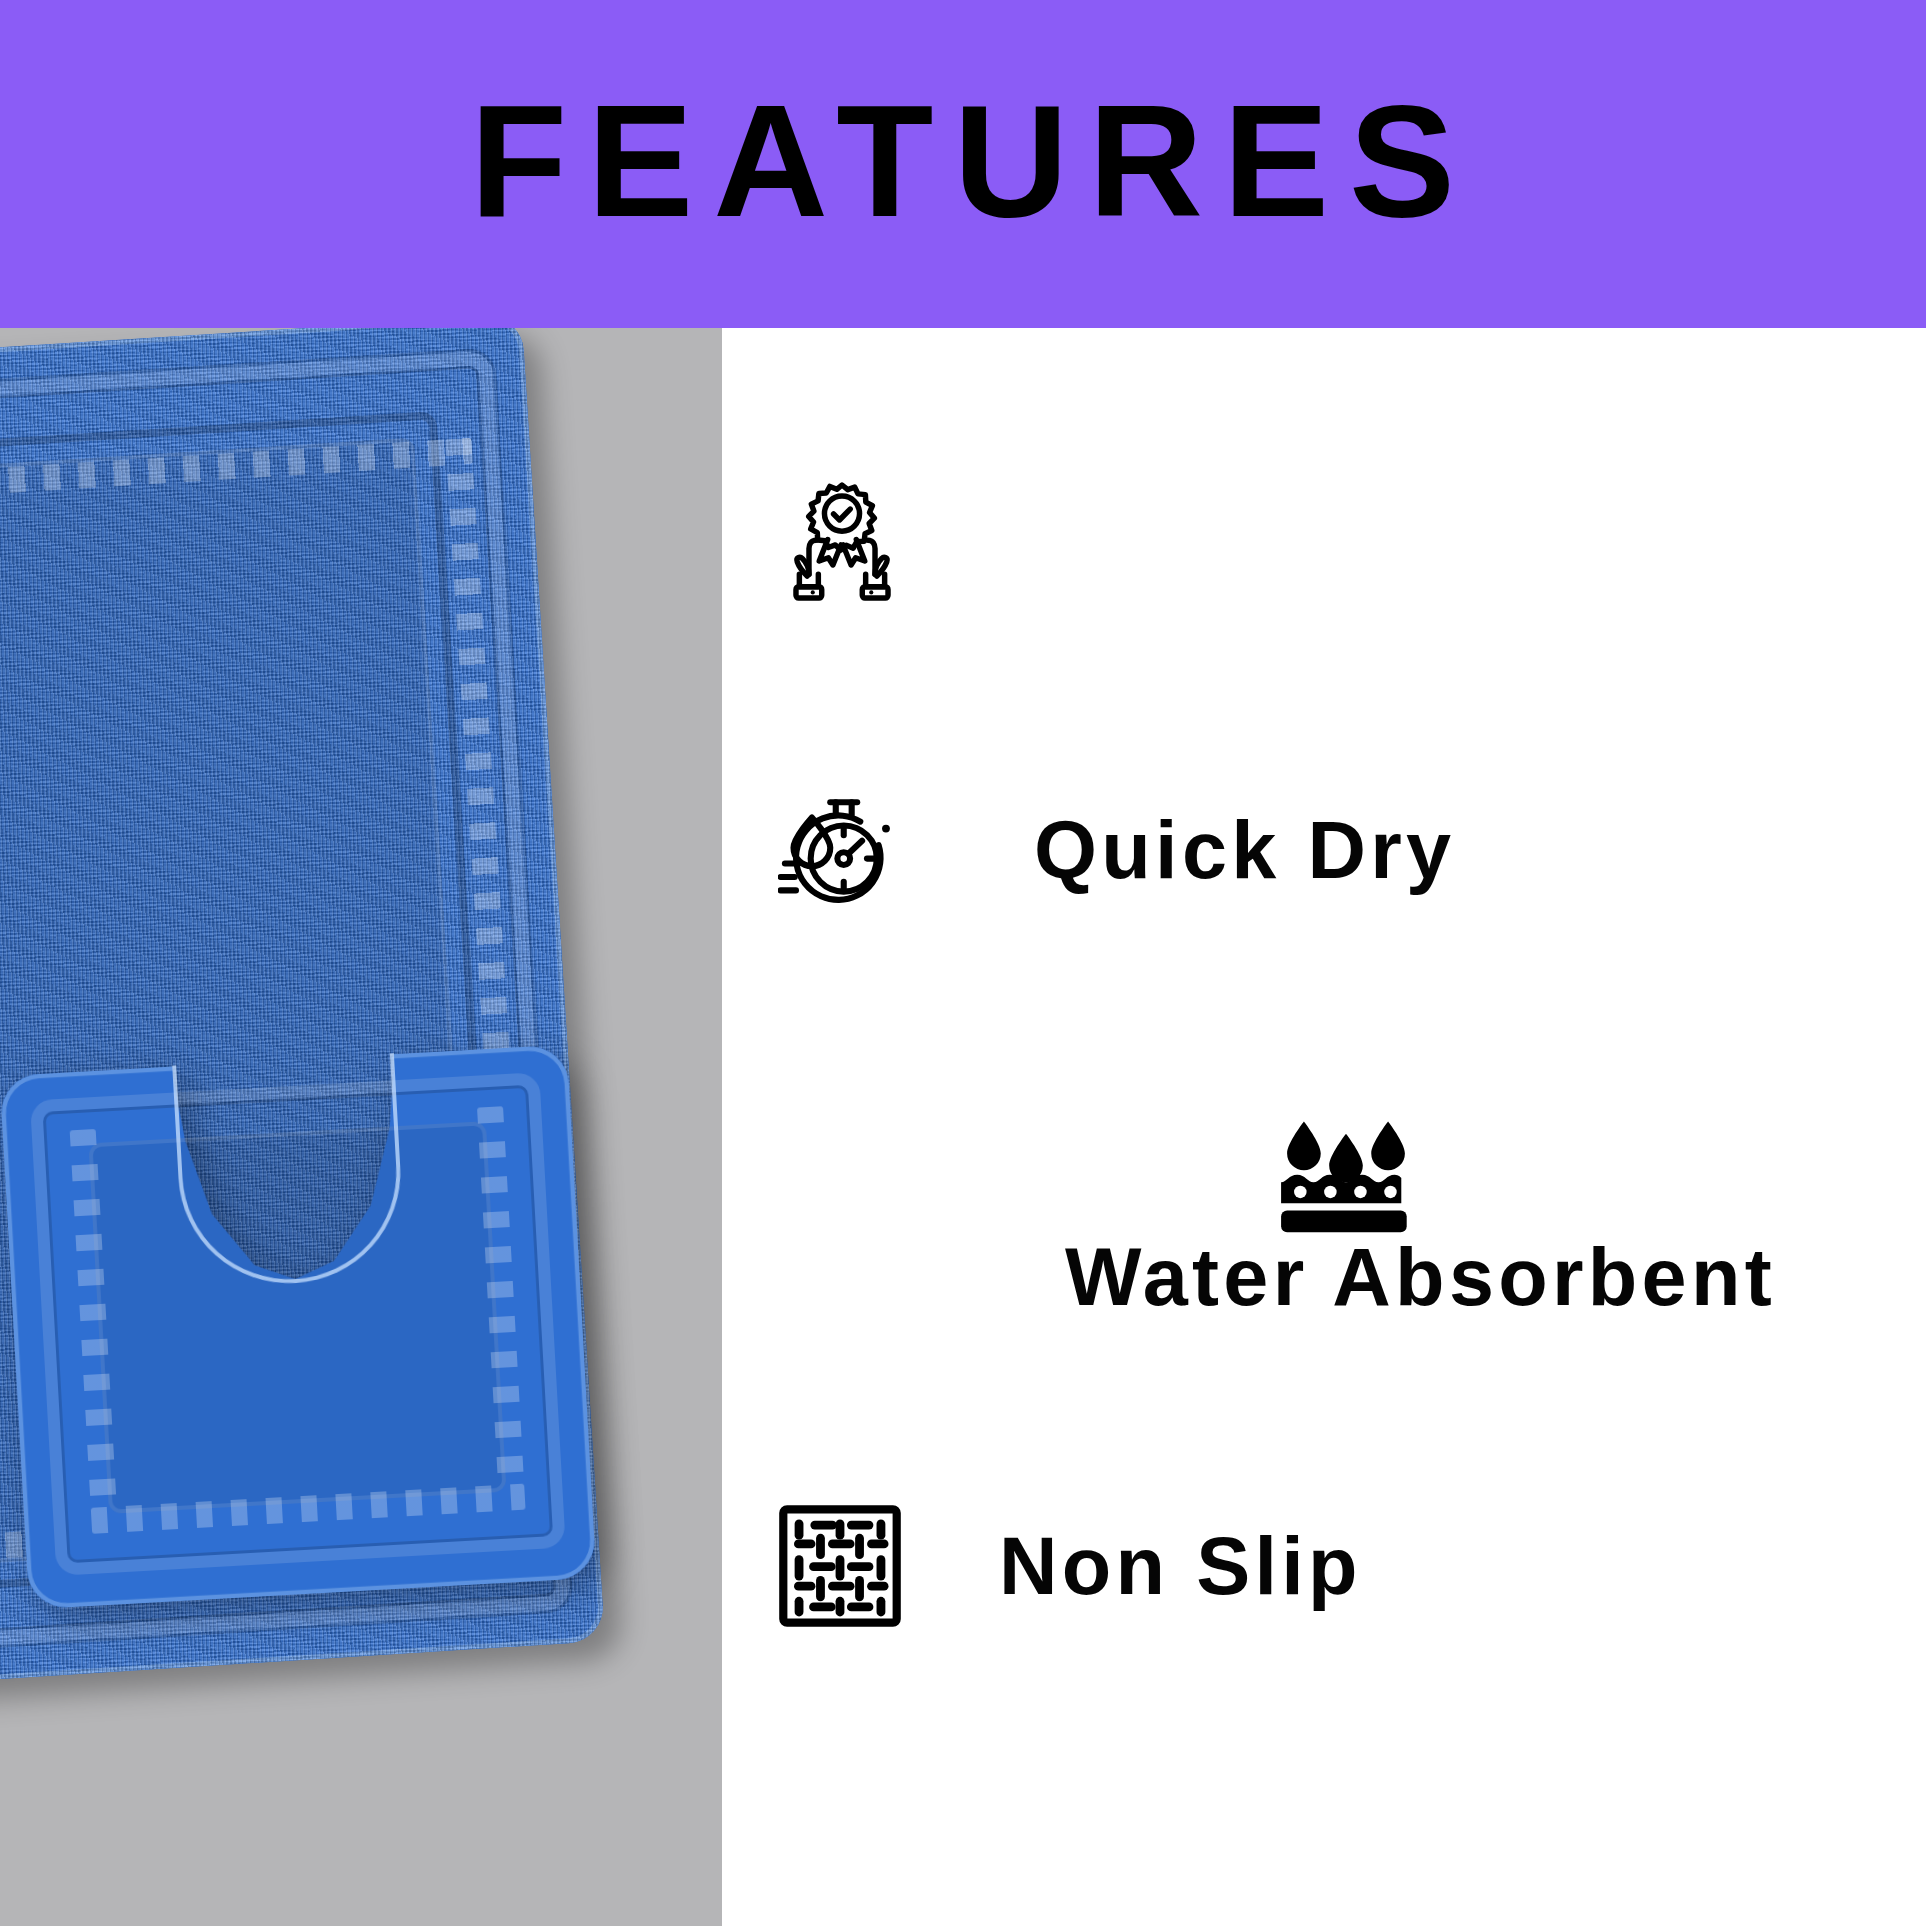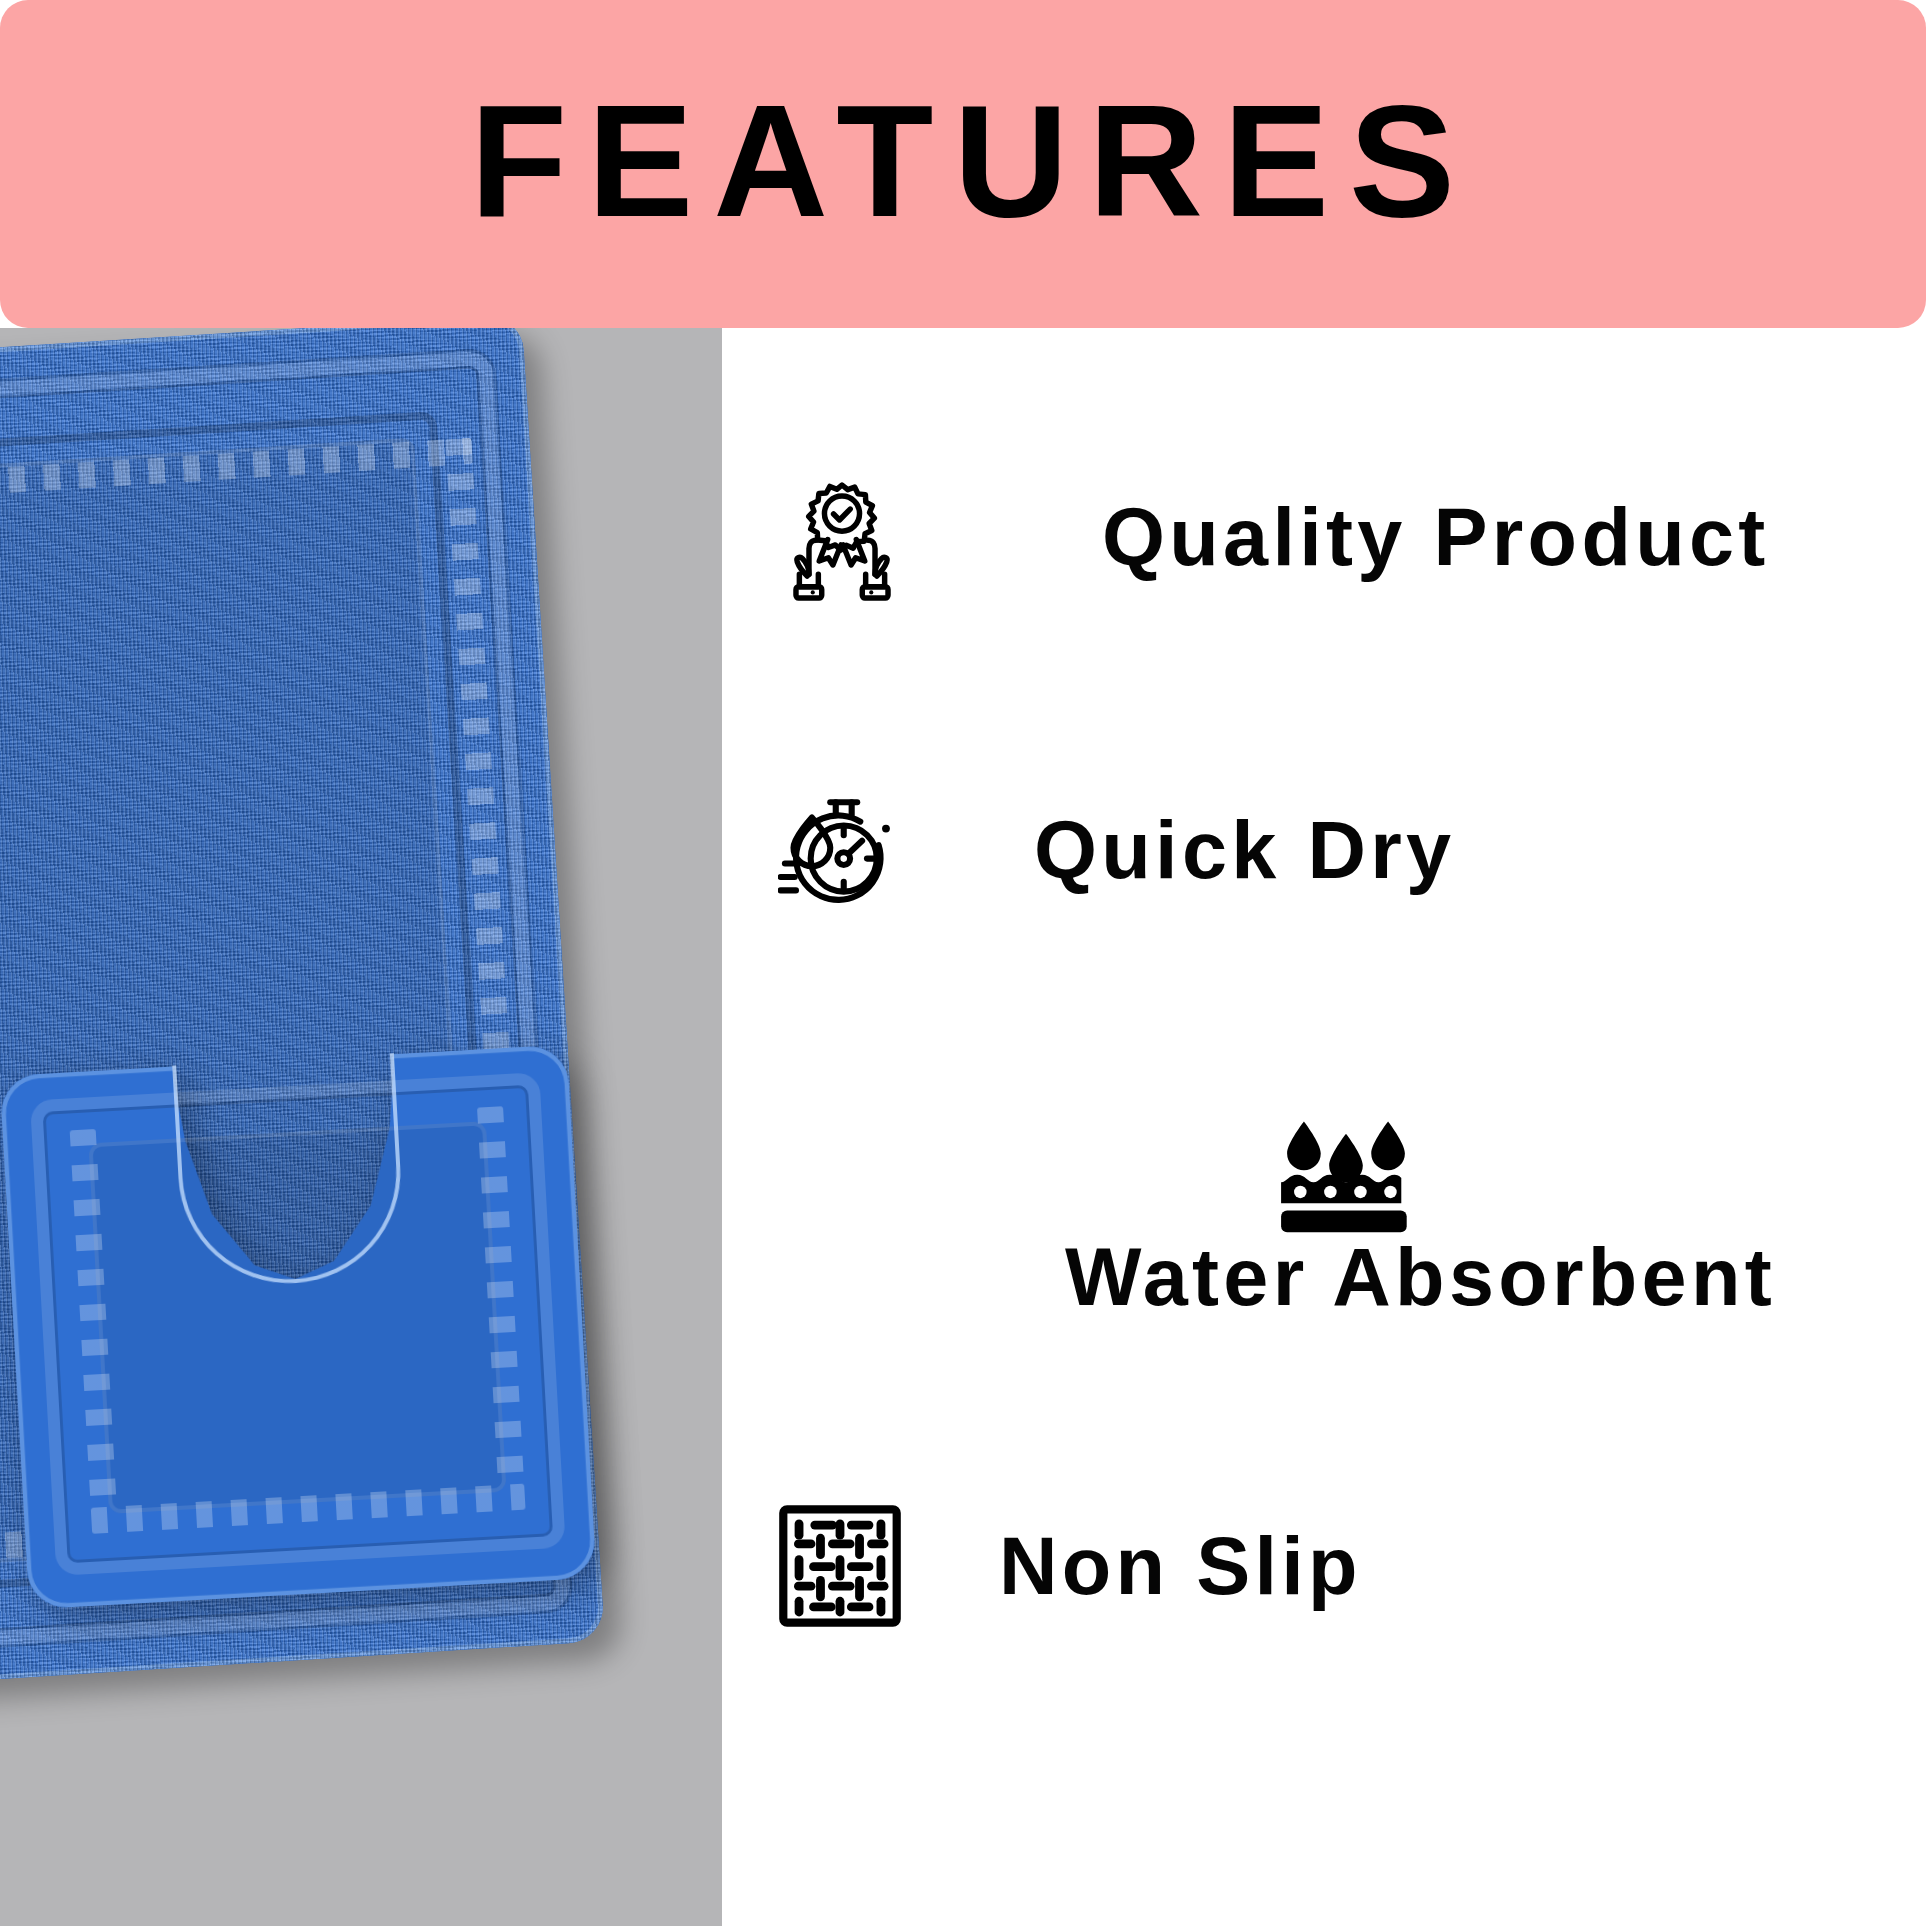--- a/index.html
+++ b/index.html
@@ -1,20 +1,20 @@
 <!DOCTYPE html>
 <html style="font-size:7.7px"><head>
 <meta charset="utf-8">
 <style>
   html,body{margin:0;padding:0;}
   body{width:1926px;height:1926px;background:#ffffff;font-family:"Liberation Sans",sans-serif;overflow:hidden;}
   .page{position:relative;width:1926px;height:1926px;overflow:hidden;background:#fff;}
 
   
-  .header{position:absolute;left:0;top:0;width:1926px;height:328px;background:#fca5a5;display:flex;align-items:center;justify-content:center;border-radius:28px;}
+  .header{position:absolute;left:0;top:0;width:1926px;height:328px;background:#8b5cf6;display:flex;align-items:center;justify-content:center;}
   .header-title{font-size:159px;font-weight:700;color:#000;letter-spacing:20px;line-height:1;transform:translateX(9.6px) translateY(-2.9px);font-family:"Liberation Sans",sans-serif;white-space:nowrap;}
 
   
   .photo-panel{position:absolute;left:0;top:328px;width:722px;height:1598px;background:#b5b5b7;overflow:hidden;}
 
   
   .pile{
     background-image:
       repeating-linear-gradient(91deg, rgba(255,255,255,.16) 0 1px, rgba(0,0,0,.14) 1px 2.4px, rgba(255,255,255,.05) 2.4px 3.9px),
       repeating-linear-gradient(2deg, rgba(255,255,255,.10) 0 1.4px, rgba(0,0,0,.10) 1.4px 3.4px),
@@ -119,21 +119,20 @@
           <path d="M17.2 78.7 v9.6 h14.6 v-9.6"></path>
           <rect x="14.6" y="88.3" width="19.8" height="8.6" rx="2"></rect>
           <circle cx="27.5" cy="92.6" r="1.6" fill="#000" stroke="none"></circle>
           <path d="M70 52.5 c3.6 0 5.4 3 5.4 6.4 v19.8"></path>
           <path d="M75.4 78.7 c0-5.2 1.3-8.4 5-12.1 2.1-2.1 5.2-.6 4 2.6-1.2 3.3-4.8 8-7.6 10.9"></path>
           <path d="M82.8 78.7 v9.6 h-14.6 v-9.6"></path>
           <rect x="65.6" y="88.3" width="19.8" height="8.6" rx="2"></rect>
           <circle cx="72.5" cy="92.6" r="1.6" fill="#000" stroke="none"></circle>
         </svg>
       </div>
-      <div class="feature-label">Quality Product</div>
     </div>
 
     <div class="feature-row row-1">
       <div class="feature-icon">
         <svg width="129" height="120" viewBox="0 0 104 98" fill="none" stroke="#000" stroke-width="5" stroke-linecap="round" stroke-linejoin="round">
           <path d="M42 10 h22"></path>
           <path d="M46.5 10 v10.5"></path>
             <path d="M59.5 10 v10.5"></path>
           <path d="M66.5 25.8 A34.5 34.5 0 1 0 81.5 45"></path>
           <circle cx="87.5" cy="31.5" r="3.2" fill="#000" stroke="none"></circle>

